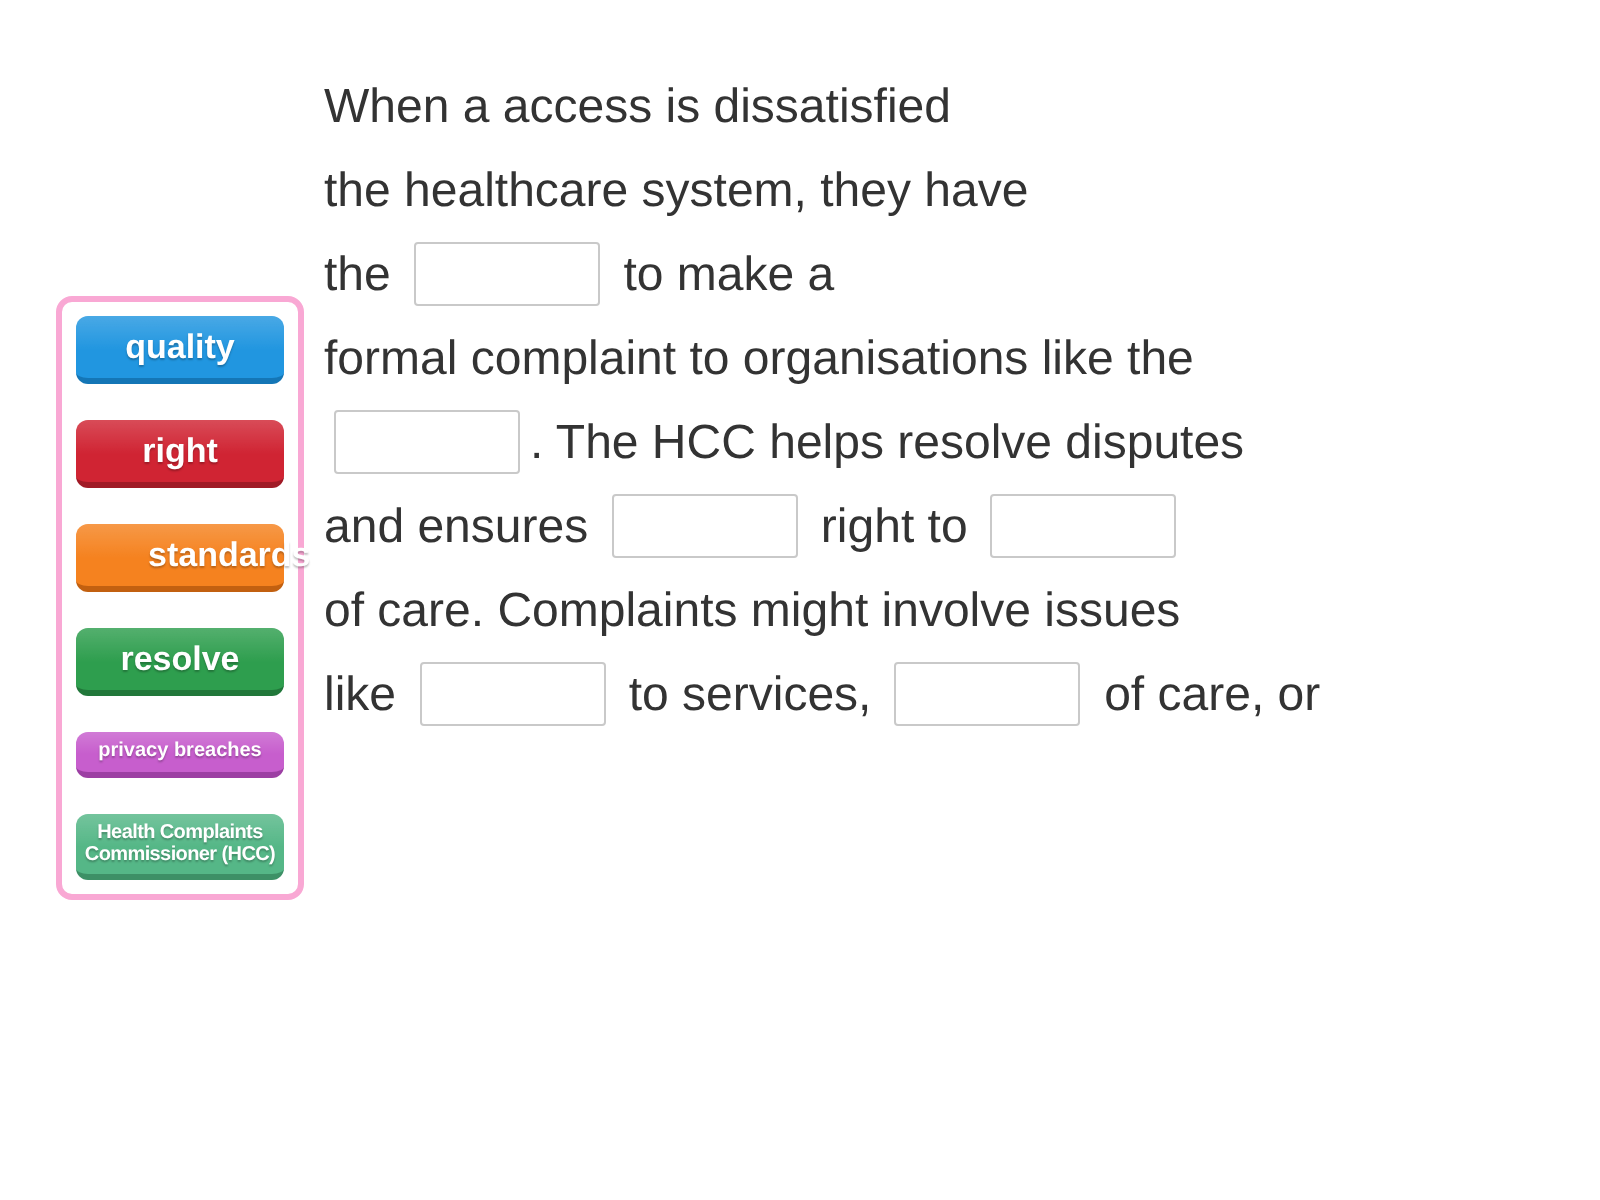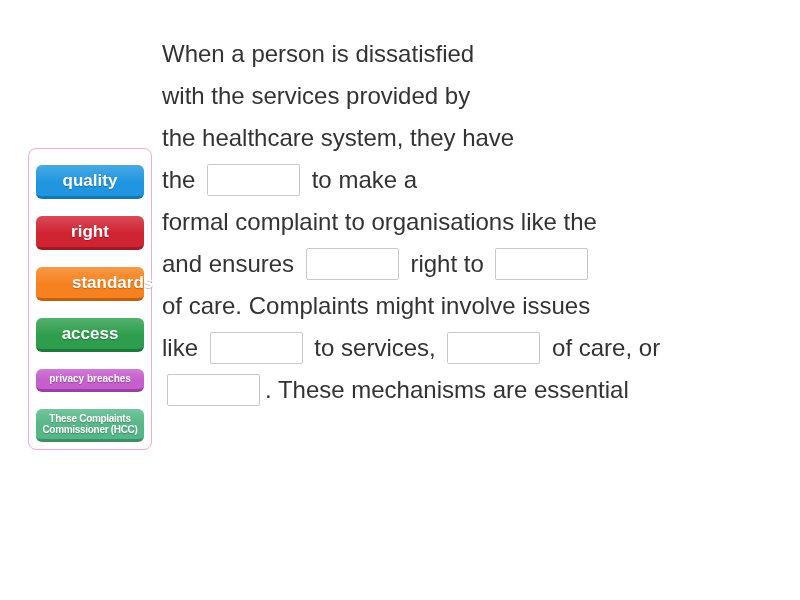--- a/index.html
+++ b/index.html
@@ -12,27 +12,27 @@
     font-family: "Liberation Sans", "DejaVu Sans", sans-serif;
   }
   .word-bank {
     position: absolute;
     left: 28px;
     top: 148px;
     width: 124px;
     min-height: 302px;
     box-sizing: border-box;
     background: #ffffff;
-    border: 1px solid #f9a8d4;
+    border: 3px solid #f9a8d4;
     border-radius: 8px;
     padding: 7px;
     display: flex;
     flex-direction: column;
     gap: 17px;
-    justify-content: flex-end;
+    justify-content: space-between;
   }
   .tile {
     display: block;
     width: 100%;
     box-sizing: border-box;
     border: none;
     border-bottom: 3px solid rgba(0,0,0,0.35);
     border-radius: 6px;
     color: #ffffff;
     font-weight: 700;
@@ -70,28 +70,27 @@
   }
 </style>
 </head>
 <body>
 
 <div class="stage">
   <div class="word-bank">
       <button class="tile tile--lg" style="background-color: rgb(33, 150, 224); border-bottom-color: rgb(20, 118, 182);"><span>quality</span></button>
       <button class="tile tile--lg" style="background-color: rgb(208, 36, 51); border-bottom-color: rgb(160, 26, 38);"><span>right</span></button>
       <button class="tile tile--lg" style="background-color: rgb(245, 130, 31); border-bottom-color: rgb(194, 96, 16); padding-left: 36px;"><span>standards</span></button>
-      <button class="tile tile--lg" style="background-color: rgb(46, 158, 78); border-bottom-color: rgb(33, 119, 58);"><span>access</span></button>
+      <button class="tile tile--lg" style="background-color: rgb(46, 158, 78); border-bottom-color: rgb(33, 119, 58);"><span>resolve</span></button>
       <button class="tile tile--md" style="background-color: rgb(199, 94, 205); border-bottom-color: rgb(156, 63, 163);"><span>privacy breaches</span></button>
-      <button class="tile tile--sm" style="background-color: rgb(85, 183, 135); border-bottom-color: rgb(61, 144, 102);"><span>These Complaints Commissioner (HCC)</span></button>
+      <button class="tile tile--sm" style="background-color: rgb(85, 183, 135); border-bottom-color: rgb(61, 144, 102);"><span>Health Complaints Commissioner (HCC)</span></button>
     </div>
   <div class="sentence">
-      <div class="line"><span>When a person is dissatisfied</span></div>
-      <div class="line"><span>with the services provided by</span></div>
+      <div class="line"><span>When a access is dissatisfied</span></div>
       <div class="line"><span>the healthcare system, they have</span></div>
       <div class="line"><span>the </span><span class="blank"></span><span> to make a</span></div>
       <div class="line"><span>formal complaint to organisations like the</span></div>
+      <div class="line"><span class="blank"></span><span>. The HCC helps resolve disputes</span></div>
       <div class="line"><span>and ensures </span><span class="blank"></span><span> right to </span><span class="blank"></span></div>
       <div class="line"><span>of care. Complaints might involve issues</span></div>
       <div class="line"><span>like </span><span class="blank"></span><span> to services, </span><span class="blank"></span><span> of care, or</span></div>
-      <div class="line"><span class="blank"></span><span>. These mechanisms are essential</span></div>
     </div>
 </div>
 
 </body></html>

